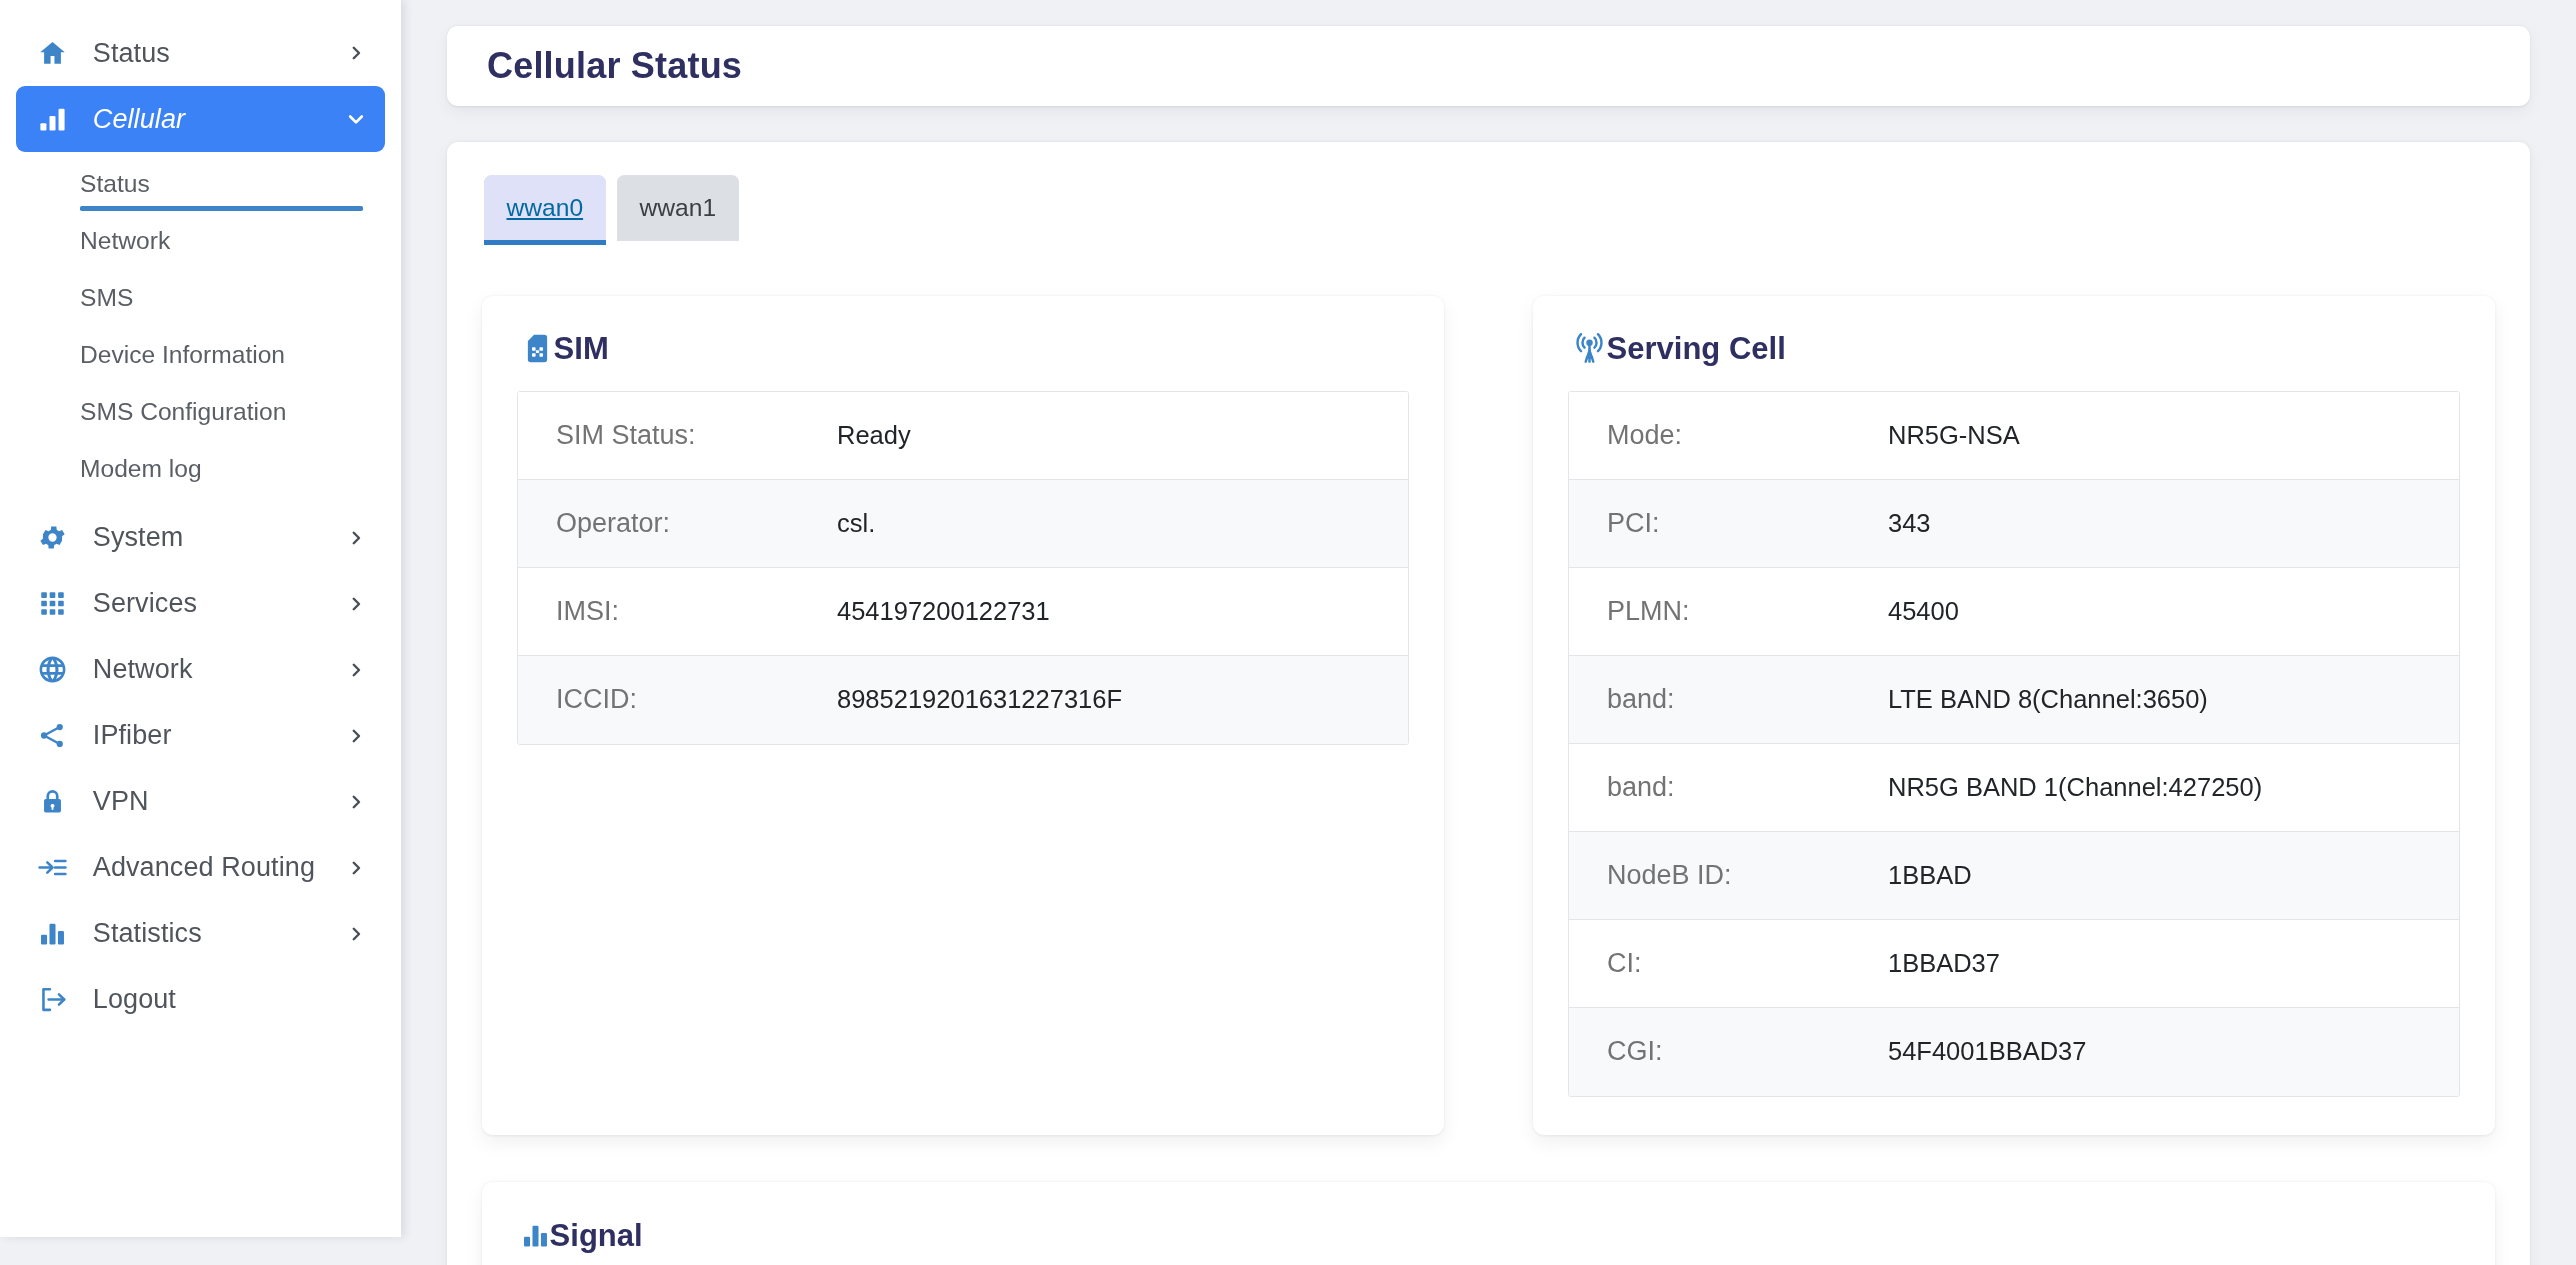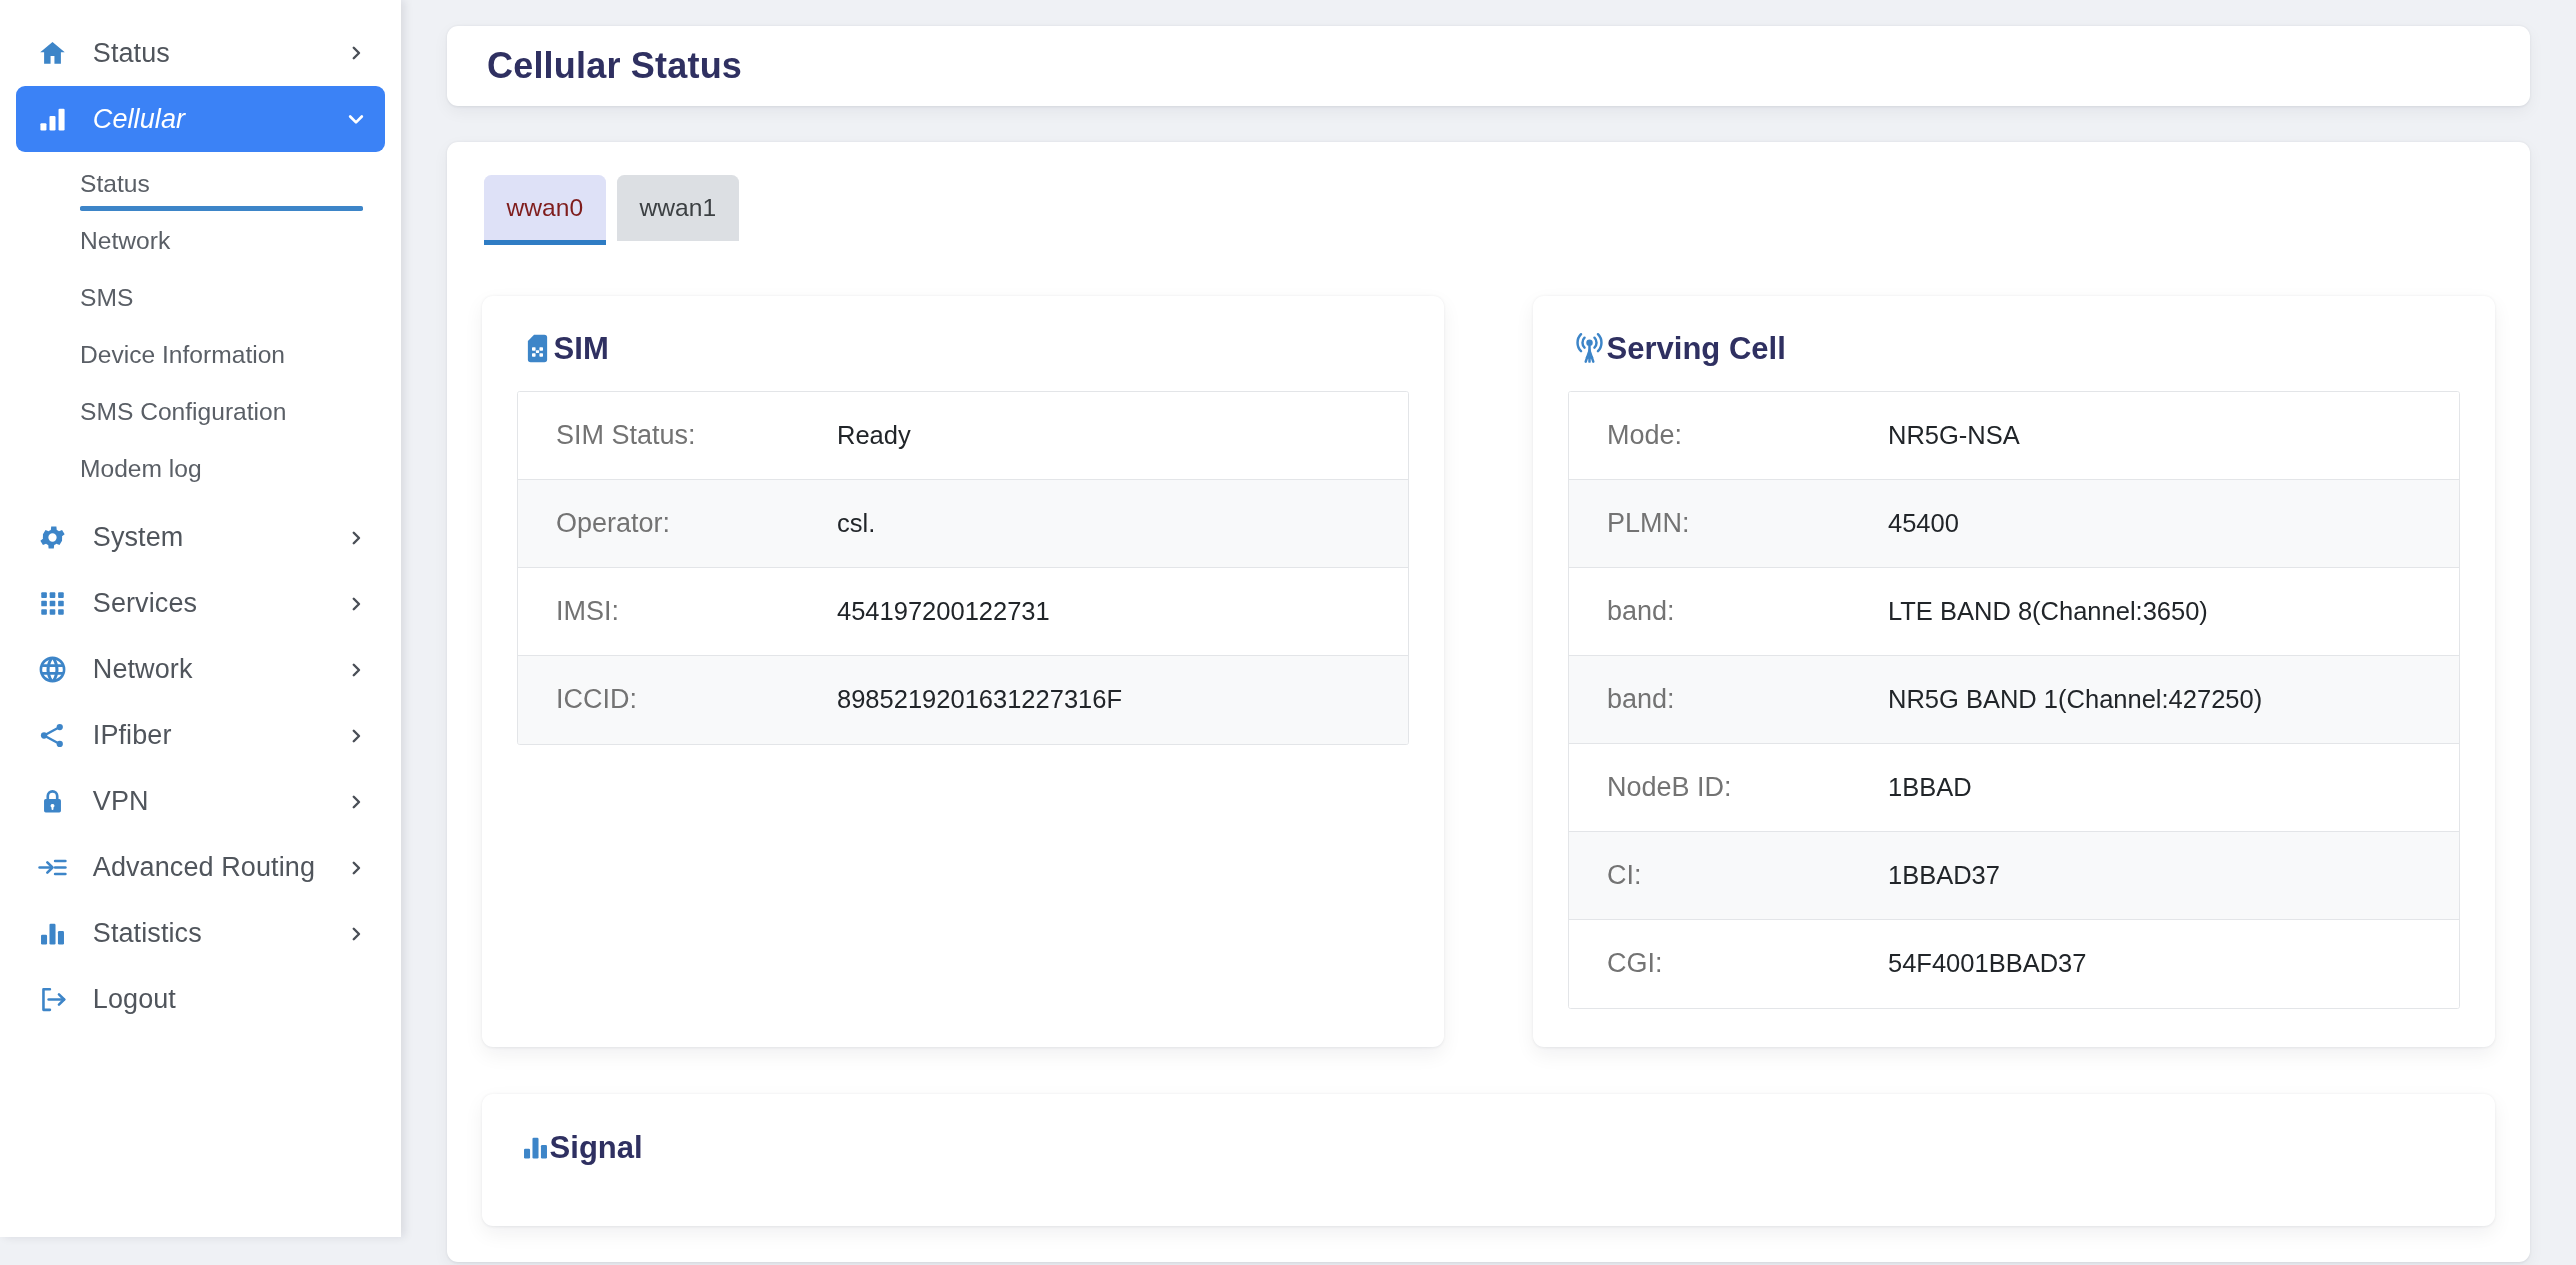--- a/index.html
+++ b/index.html
@@ -103,21 +103,22 @@
     padding: 0 20px;
     font-size: 24.6px;
     color: #3c4043;
     background: #dcdfe3;
     border-radius: 7.3px 7.3px 0 0;
     cursor: pointer;
     position: relative;
   }
   .tab.active {
     background: #dee1f7;
-    color: #7f1d1d;
+    color: #0369a1;
+    text-decoration: underline;
   }
   .tab.active::after {
     content: "";
     position: absolute; left: 0; right: 0; bottom: -4.6px;
     height: 5.5px; background: #2f7cc4;
   }
 
   .cards-row { display: flex; gap: 89px; margin-top: 55px; }
   .info-card {
     flex: 1 1 0;
@@ -414,20 +415,24 @@
                 </svg>
             </span>
             <span class="ttl">Serving Cell</span>
           </div>
           <div class="kv">
             <div class="kv-row">
               <div class="kv-k">Mode:</div>
               <div class="kv-v">NR5G-NSA</div>
             </div>
             <div class="kv-row">
+              <div class="kv-k">PCI:</div>
+              <div class="kv-v">343</div>
+            </div>
+            <div class="kv-row">
               <div class="kv-k">PLMN:</div>
               <div class="kv-v">45400</div>
             </div>
             <div class="kv-row">
               <div class="kv-k">band:</div>
               <div class="kv-v">LTE BAND 8(Channel:3650)</div>
             </div>
             <div class="kv-row">
               <div class="kv-k">band:</div>
               <div class="kv-v">NR5G BAND 1(Channel:427250)</div>

